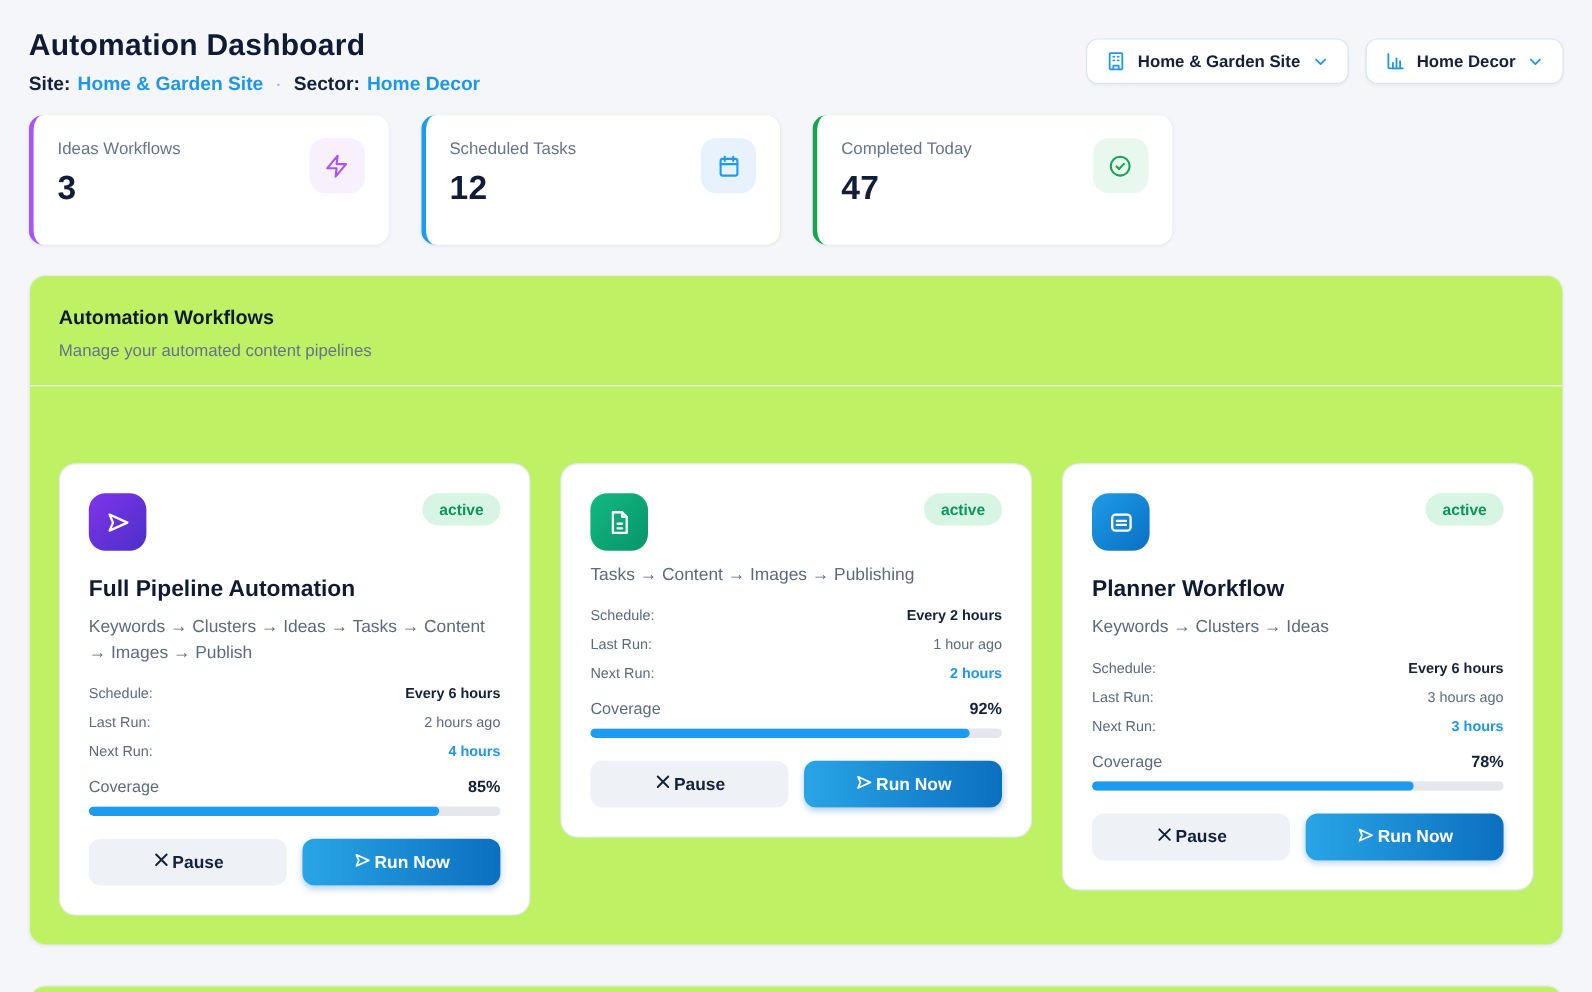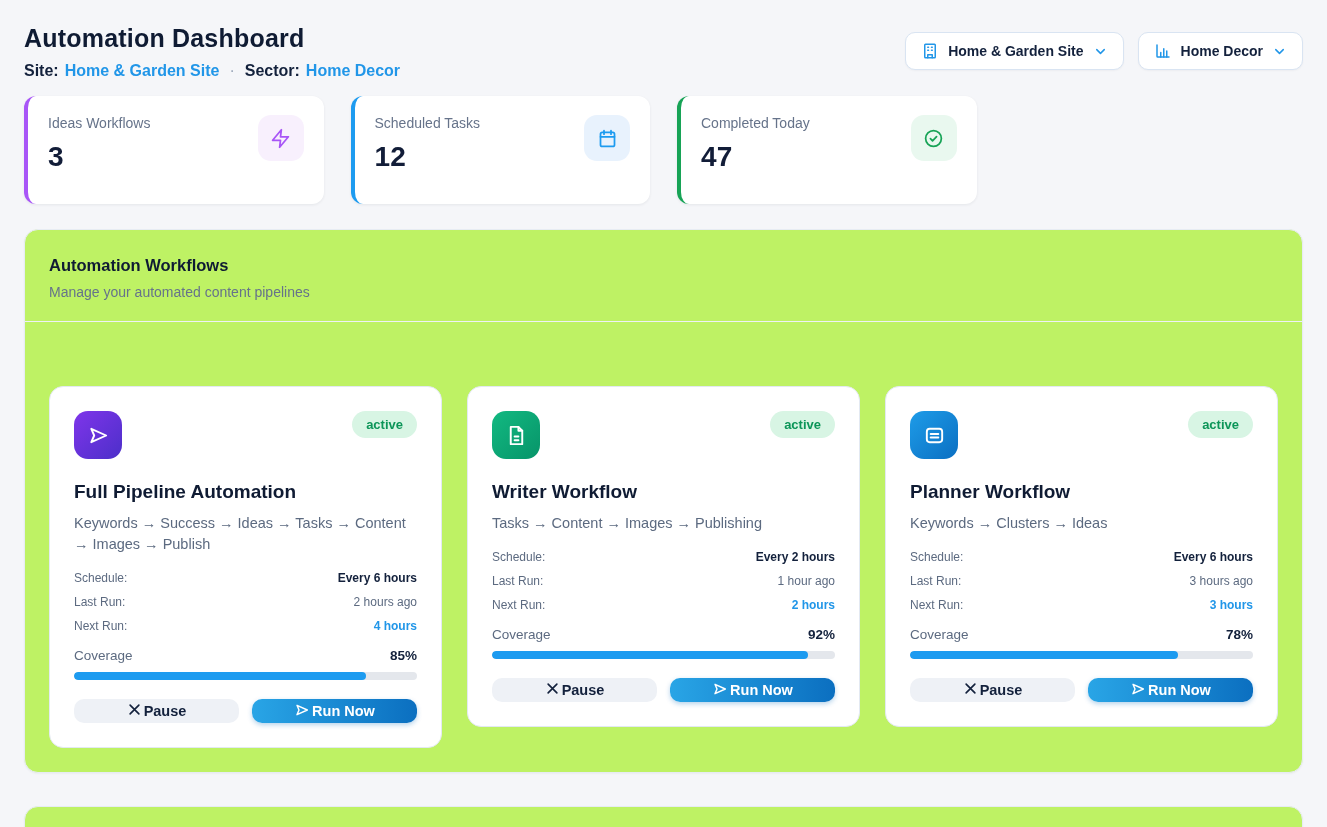--- a/index.html
+++ b/index.html
@@ -68,21 +68,21 @@
   .meta-label { color:#5c6a80; }
   .meta-val-strong { font-weight:800; color:#13213c; }
   .meta-val-gray { color:#5c6a80; }
   .meta-val-blue { font-weight:800; color:#2196e8; }
   .coverage-row { display:flex; justify-content:space-between; font-size:13.5px; margin-top:15px; }
   .coverage-pct { font-weight:800; color:#13213c; }
   .progress-track { margin-top:9px; height:8px; border-radius:99px; background:#e4e7ec; overflow:hidden; }
   .progress-fill { height:100%; border-radius:99px; background:#1d9bf0; }
   .wf-actions { margin-top:19px; display:grid; grid-template-columns:1fr 1fr; gap:13px; }
   .btn { display:flex; align-items:center; justify-content:center; gap:2px;
-         height:24px; border:none; border-radius:10px; font-size:14.5px; font-weight:800;
+         height:39px; border:none; border-radius:10px; font-size:14.5px; font-weight:800;
          font-family:inherit; cursor:pointer; }
   .btn-pause { background:#eef1f6; color:#13213c; }
   .btn-run { background:linear-gradient(90deg,#29a5e6,#0b6fc0); color:#fff; box-shadow:0 2px 5px rgba(13,110,190,.3); }
 
   .steps-card { margin-top:33px; }
 </style>
 </head>
 <body>
 
 <div class="page">
@@ -182,21 +182,21 @@
         <div class="wf-card">
           <div class="wf-top">
             <div class="wf-tile tile-purple">
               <svg width="23" height="23" viewBox="0 0 24 24" fill="none" stroke="#ffffff" stroke-width="2" stroke-linecap="round" stroke-linejoin="round">
                   <path d="M4.5 5L20 12 4.5 19l3-7z"></path>
                 </svg>
             </div>
             <span class="badge">active</span>
           </div>
           <div class="wf-title">Full Pipeline Automation</div>
-          <div class="wf-pipeline">Keywords → Success → Ideas → Tasks → Content → Images → Publish</div>
+          <div class="wf-pipeline">Keywords → Clusters → Ideas → Tasks → Content → Images → Publish</div>
           <div class="wf-meta">
             <div class="meta-row">
               <span class="meta-label">Schedule:</span>
               <span class="meta-val-strong">Every 6 hours</span>
             </div>
             <div class="meta-row">
               <span class="meta-label">Last Run:</span>
               <span class="meta-val-gray">2 hours ago</span>
             </div>
             <div class="meta-row">
@@ -231,21 +231,20 @@
           <div class="wf-top">
             <div class="wf-tile tile-green">
               <svg width="23" height="23" viewBox="0 0 24 24" fill="none" stroke="#ffffff" stroke-width="2" stroke-linecap="round" stroke-linejoin="round">
                   <path d="M6 3h8l4 4v14H6z"></path>
                   <path d="M14 3v4h4"></path>
                   <path d="M10 13h4M10 17h4"></path>
                 </svg>
             </div>
             <span class="badge">active</span>
           </div>
-          <div class="wf-title">Writer Workflow</div>
           <div class="wf-pipeline">Tasks → Content → Images → Publishing</div>
           <div class="wf-meta">
             <div class="meta-row">
               <span class="meta-label">Schedule:</span>
               <span class="meta-val-strong">Every 2 hours</span>
             </div>
             <div class="meta-row">
               <span class="meta-label">Last Run:</span>
               <span class="meta-val-gray">1 hour ago</span>
             </div>

